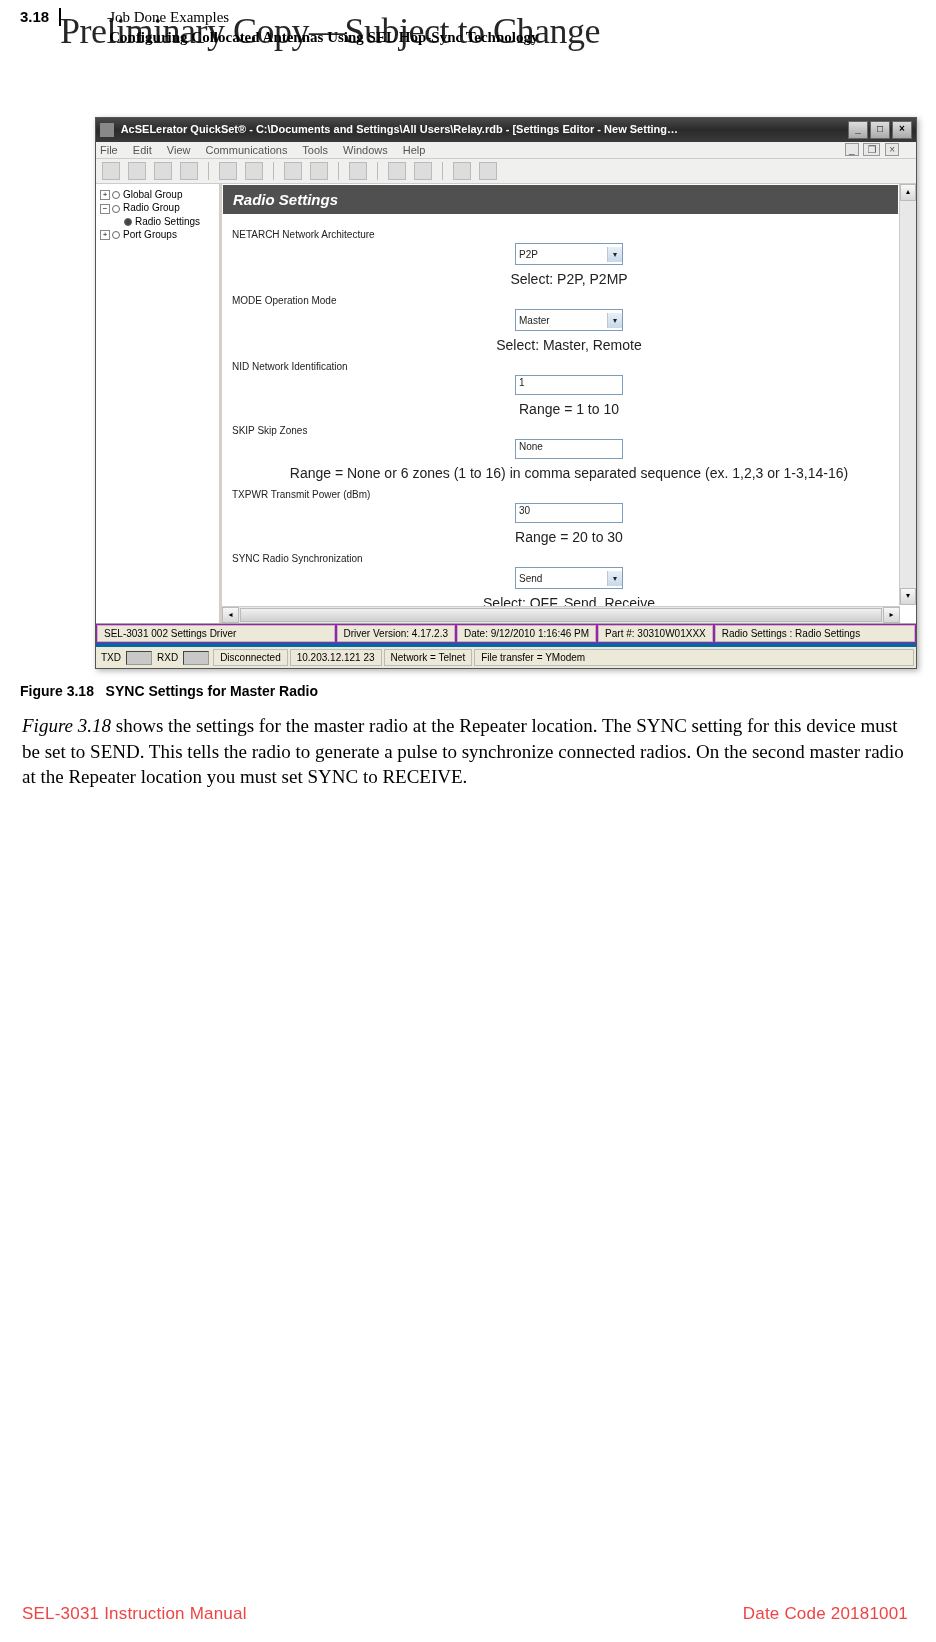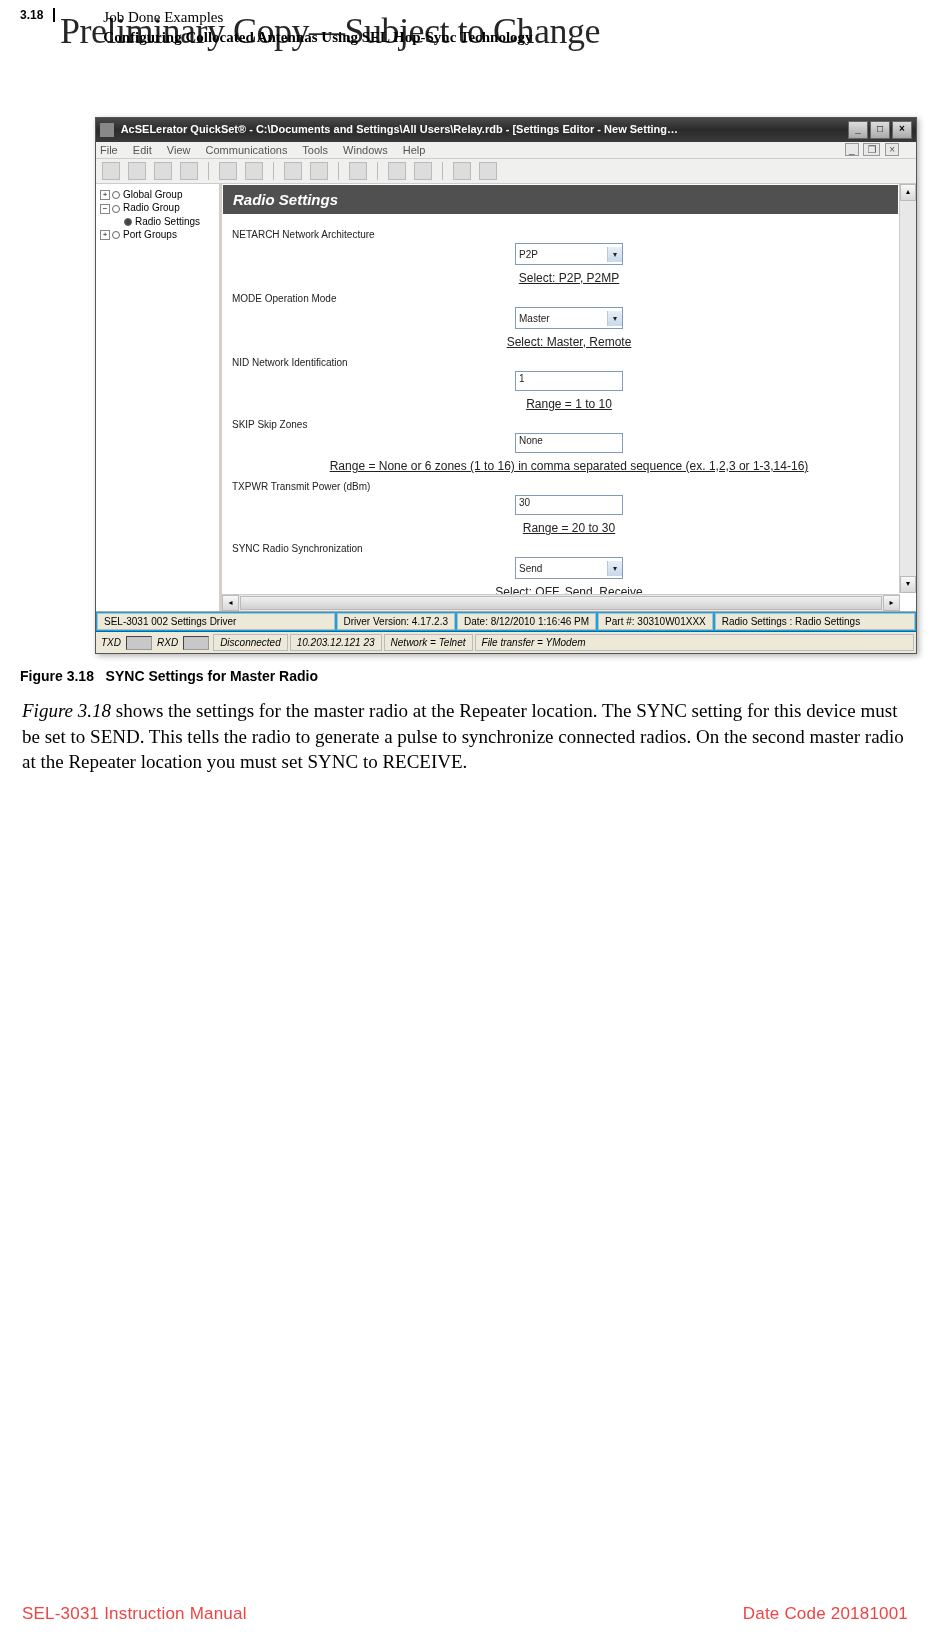--- a/index.html
+++ b/index.html
@@ -16,21 +16,21 @@
     padding: 8px 20px 0 20px;
     position: relative;
   }
   .header-row {
     display: flex;
     align-items: flex-start;
   }
   .page-num {
     font-family: Arial, sans-serif;
     font-weight: bold;
-    font-size: 12px;
+    font-size: 15px;
     padding-right: 10px;
     border-right: 2px solid #000;
     margin-right: 10px;
     line-height: 1.2;
   }
   .header-text {
     font-family: Liberation Serif, serif;
     line-height: 1.3;
     margin-left: 38px;
   }
@@ -227,21 +227,21 @@
     margin-right: -3px;
   }
   .textbox {
     width: 100px;
     height: 16px;
     border: 1px solid #7f9db9;
     background: white;
     font-size: 10px;
     padding: 1px 3px;
   }
-  .hint { font-size: 12px; color: #222; text-decoration: underline; }
+  .hint { font-size: 14px; color: #222; }
   .vscroll {
     position: absolute;
     right: 0;
     top: 0;
     bottom: 18px;
     width: 16px;
     background: #e8e8e8;
     border-left: 1px solid #ccc;
   }
   .vscroll-btn {
@@ -274,37 +274,36 @@
   .hscroll-thumb {
     flex:1;
     margin: 1px 1px;
     background: linear-gradient(to bottom,#f0f0f0,#d0d0d0);
     border: 1px solid #bbb;
   }
   .statusbar {
     display: flex;
     border-top: 1px solid #aaa;
     font-size: 10px;
-    background: #0ea5e9;
+    background: #a21caf;
   }
   .status-cell {
     border: 1px solid #bbb;
     padding: 2px 6px;
     margin: 1px;
     background: #ece9d8;
     white-space: nowrap;
   }
   .statusbar2 {
     display: flex;
-    border-top: 1px solid #0369a1;
+    border-top: 4px solid #0369a1;
     font-size: 10px;
     background: #ece9d8;
     align-items: center;
     padding: 1px;
-    font-style: italic;
   }
   .led-box {
     width: 24px;
     height: 12px;
     background: #c8c8c8;
     border: 1px inset #999;
     margin: 0 3px;
   }
   .figure-caption {
     font-family: Arial, sans-serif;
@@ -476,21 +475,21 @@
         <div class="hscroll-btn">◂</div>
         <div class="hscroll-thumb"></div>
         <div class="hscroll-btn">▸</div>
       </div>
     </div>
   </div>
 
   <div class="statusbar">
     <div class="status-cell" style="flex:1.2">SEL-3031 002 Settings Driver</div>
     <div class="status-cell">Driver Version: 4.17.2.3</div>
-    <div class="status-cell">Date: 8/12/2010 1:16:46 PM</div>
+    <div class="status-cell">Date: 9/12/2010 1:16:46 PM</div>
     <div class="status-cell">Part #: 30310W01XXX</div>
     <div class="status-cell" style="flex:1">Radio Settings : Radio Settings</div>
   </div>
 
   <div class="statusbar2">
     <span style="padding:0 2px 0 4px">TXD</span>
     <span class="led-box"></span>
     <span style="padding:0 2px">RXD</span>
     <span class="led-box"></span>
     <div class="status-cell">Disconnected</div>

